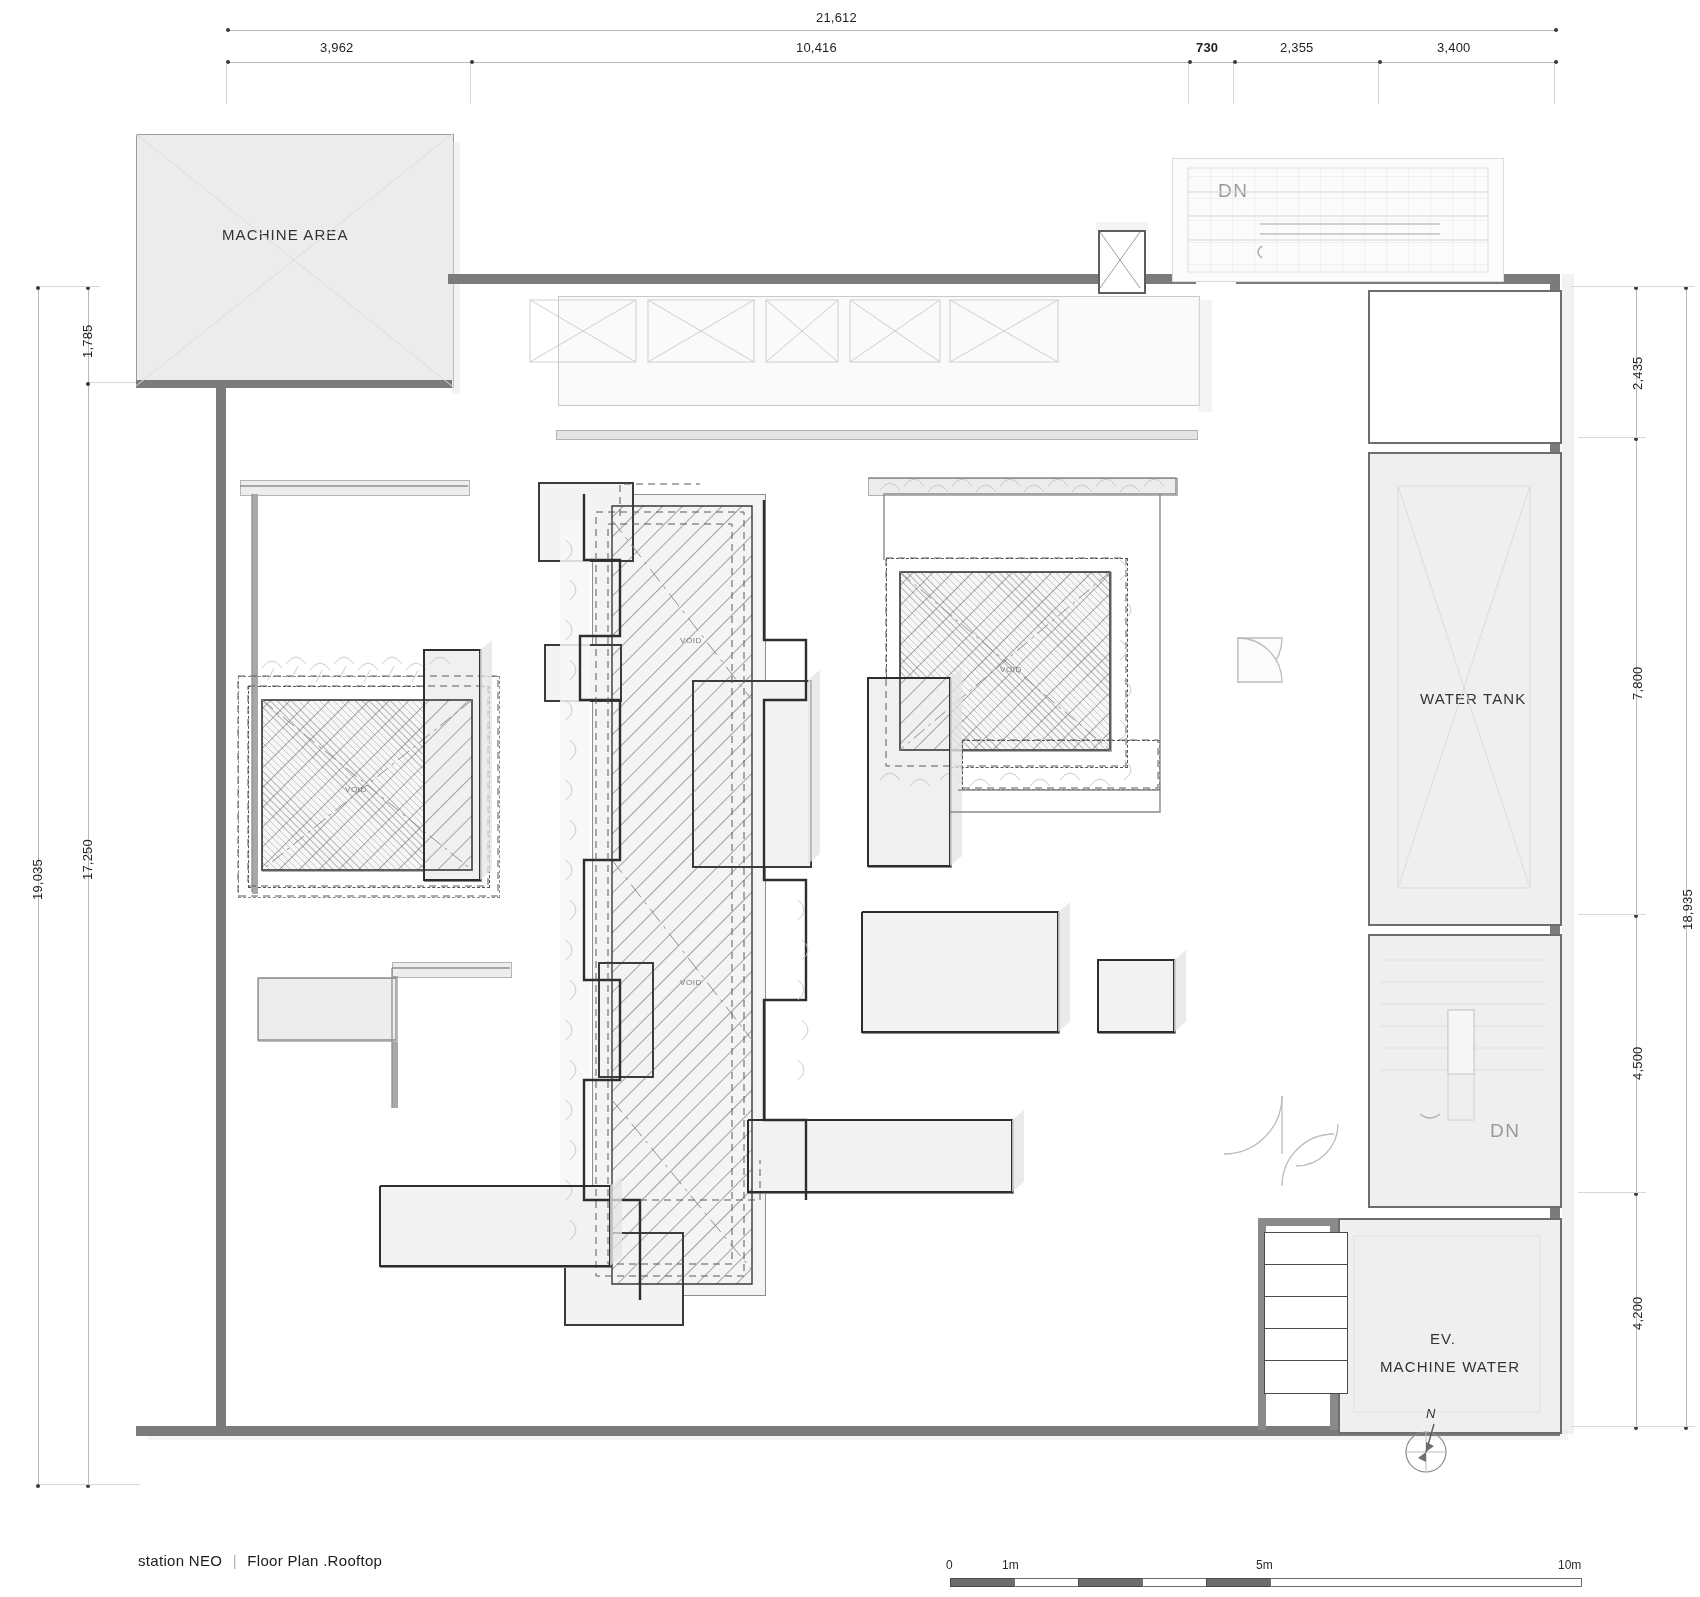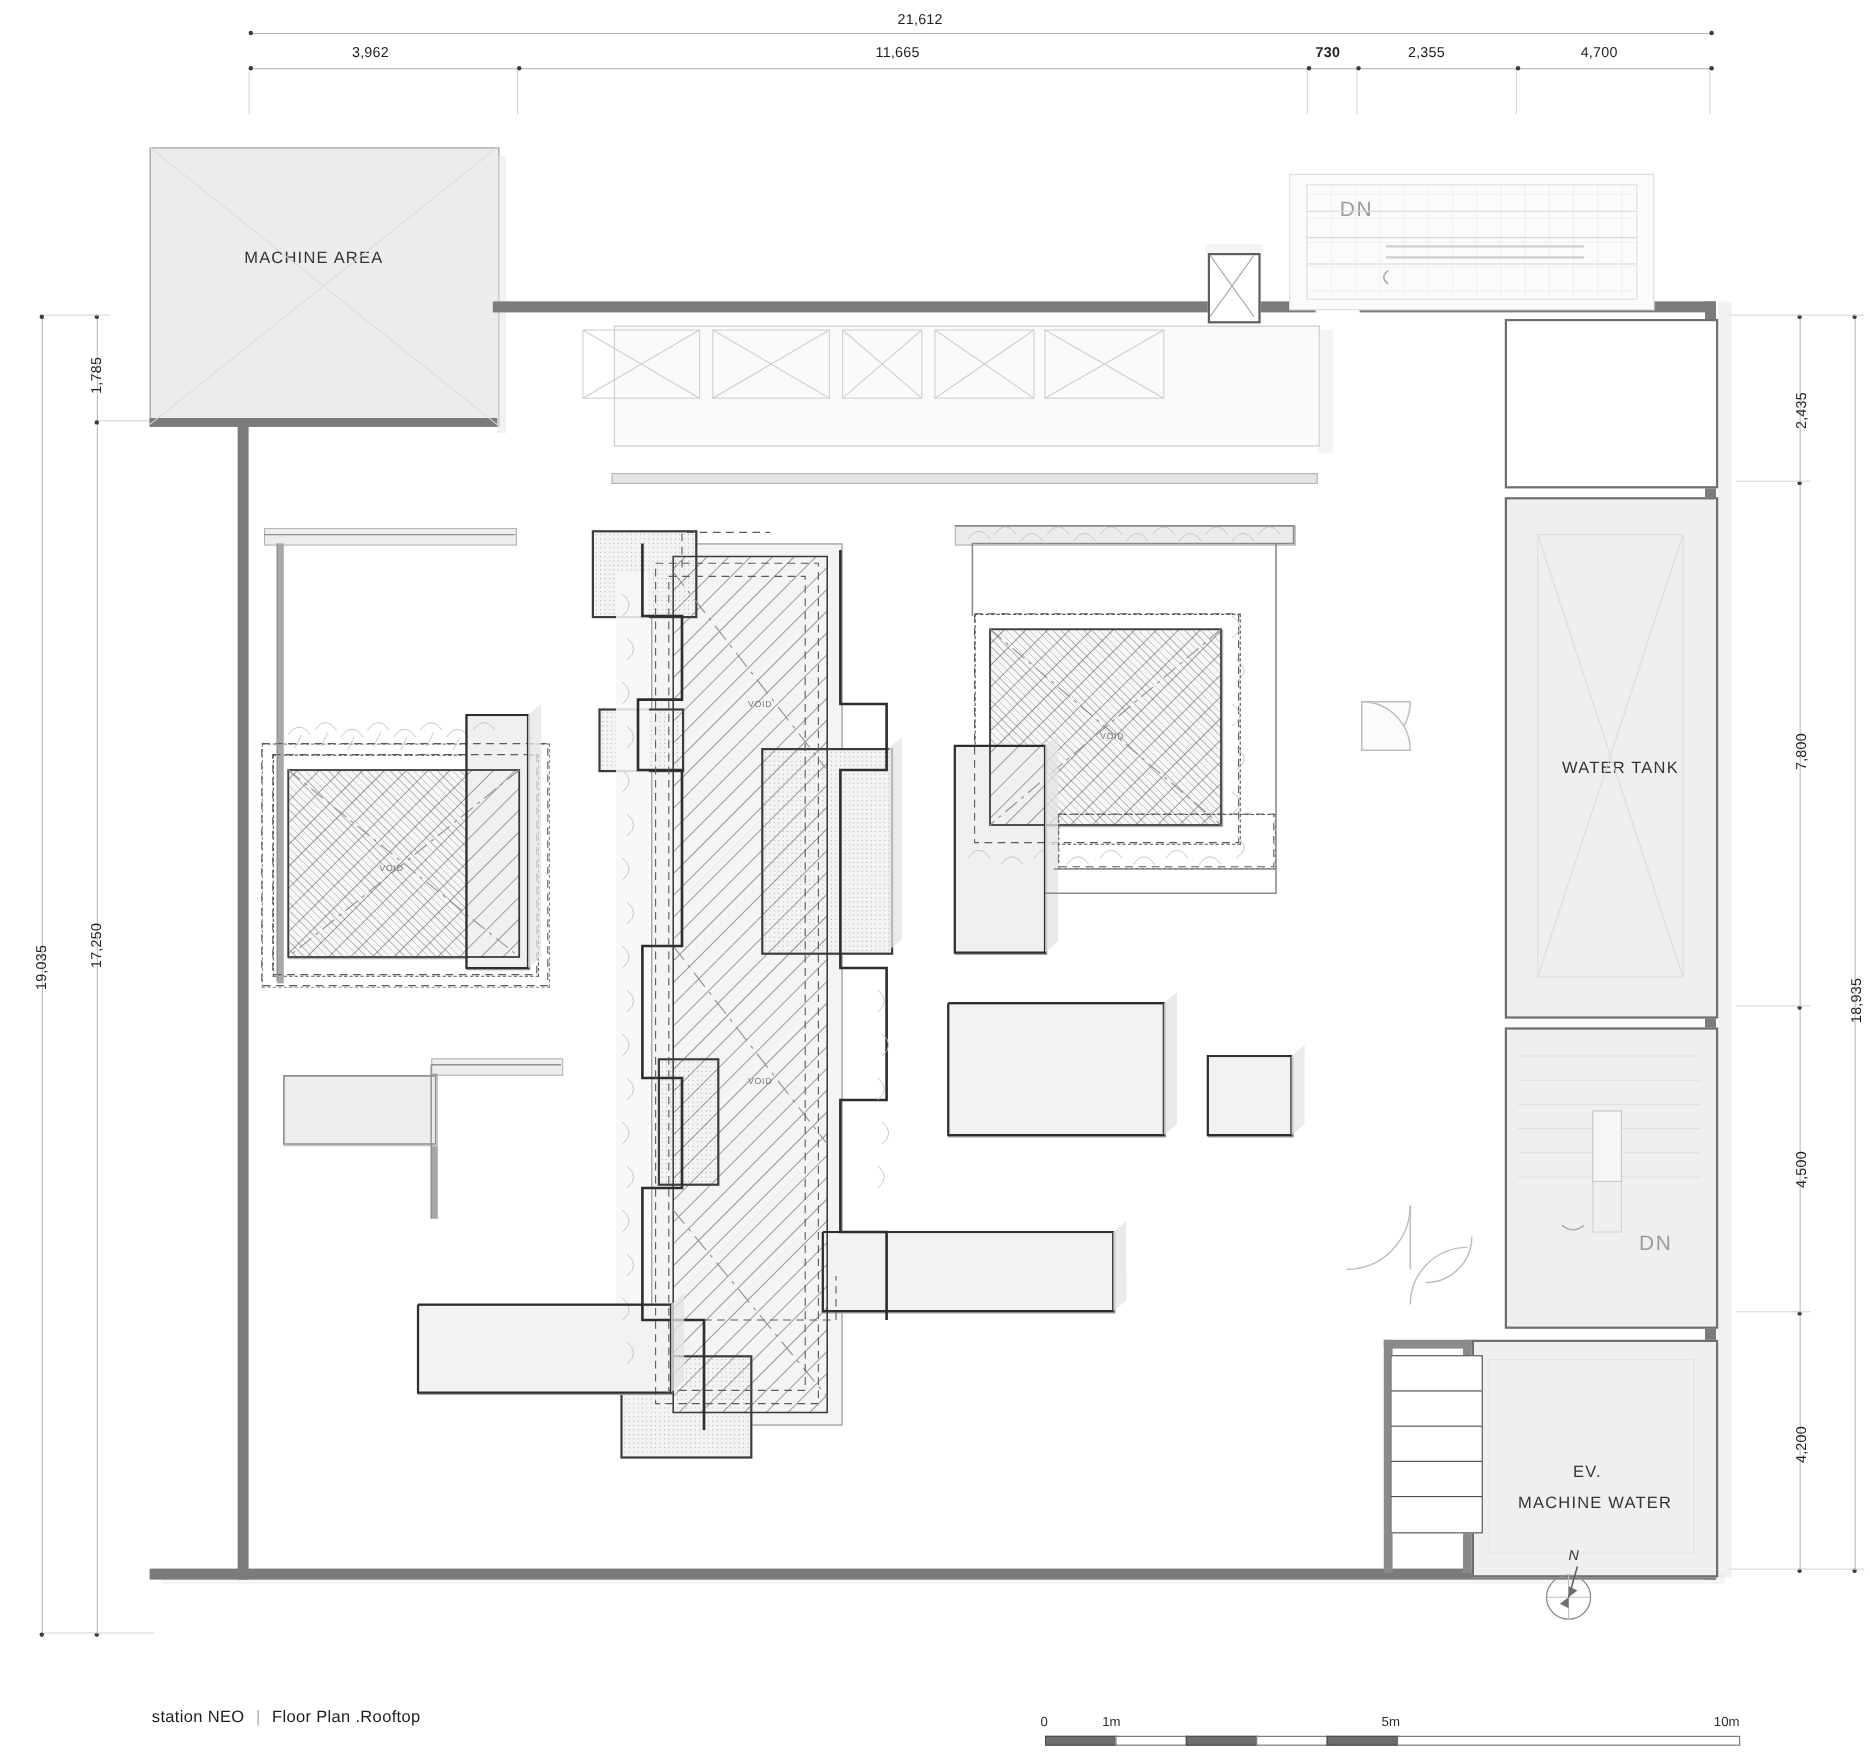--- a/index.html
+++ b/index.html
@@ -64,24 +64,24 @@
 
     <div class="dimline h" style="left:228px;top:62px;width:1330px;"></div>
     <div class="tick" style="left:226px;top:60px;"></div>
     <div class="tick" style="left:470px;top:60px;"></div>
     <div class="tick" style="left:1188px;top:60px;"></div>
     <div class="tick" style="left:1233px;top:60px;"></div>
     <div class="tick" style="left:1378px;top:60px;"></div>
     <div class="tick" style="left:1554px;top:60px;"></div>
 
     <div class="dimtext" style="left:320px;top:40px;">3,962</div>
-    <div class="dimtext" style="left:796px;top:40px;">11,665</div>
+    <div class="dimtext" style="left:796px;top:40px;">10,416</div>
     <div class="dimtext" style="left:1196px;top:40px;font-weight:bold;">730</div>
     <div class="dimtext" style="left:1280px;top:40px;">2,355</div>
-    <div class="dimtext" style="left:1437px;top:40px;">4,700</div>
+    <div class="dimtext" style="left:1437px;top:40px;">3,400</div>
 
     <div class="extline" style="left:226px;top:64px;height:40px;"></div>
     <div class="extline" style="left:470px;top:64px;height:40px;"></div>
     <div class="extline" style="left:1188px;top:64px;height:40px;"></div>
     <div class="extline" style="left:1233px;top:64px;height:40px;"></div>
     <div class="extline" style="left:1378px;top:64px;height:40px;"></div>
     <div class="extline" style="left:1554px;top:64px;height:40px;"></div>
   </div>
 
   <div>

